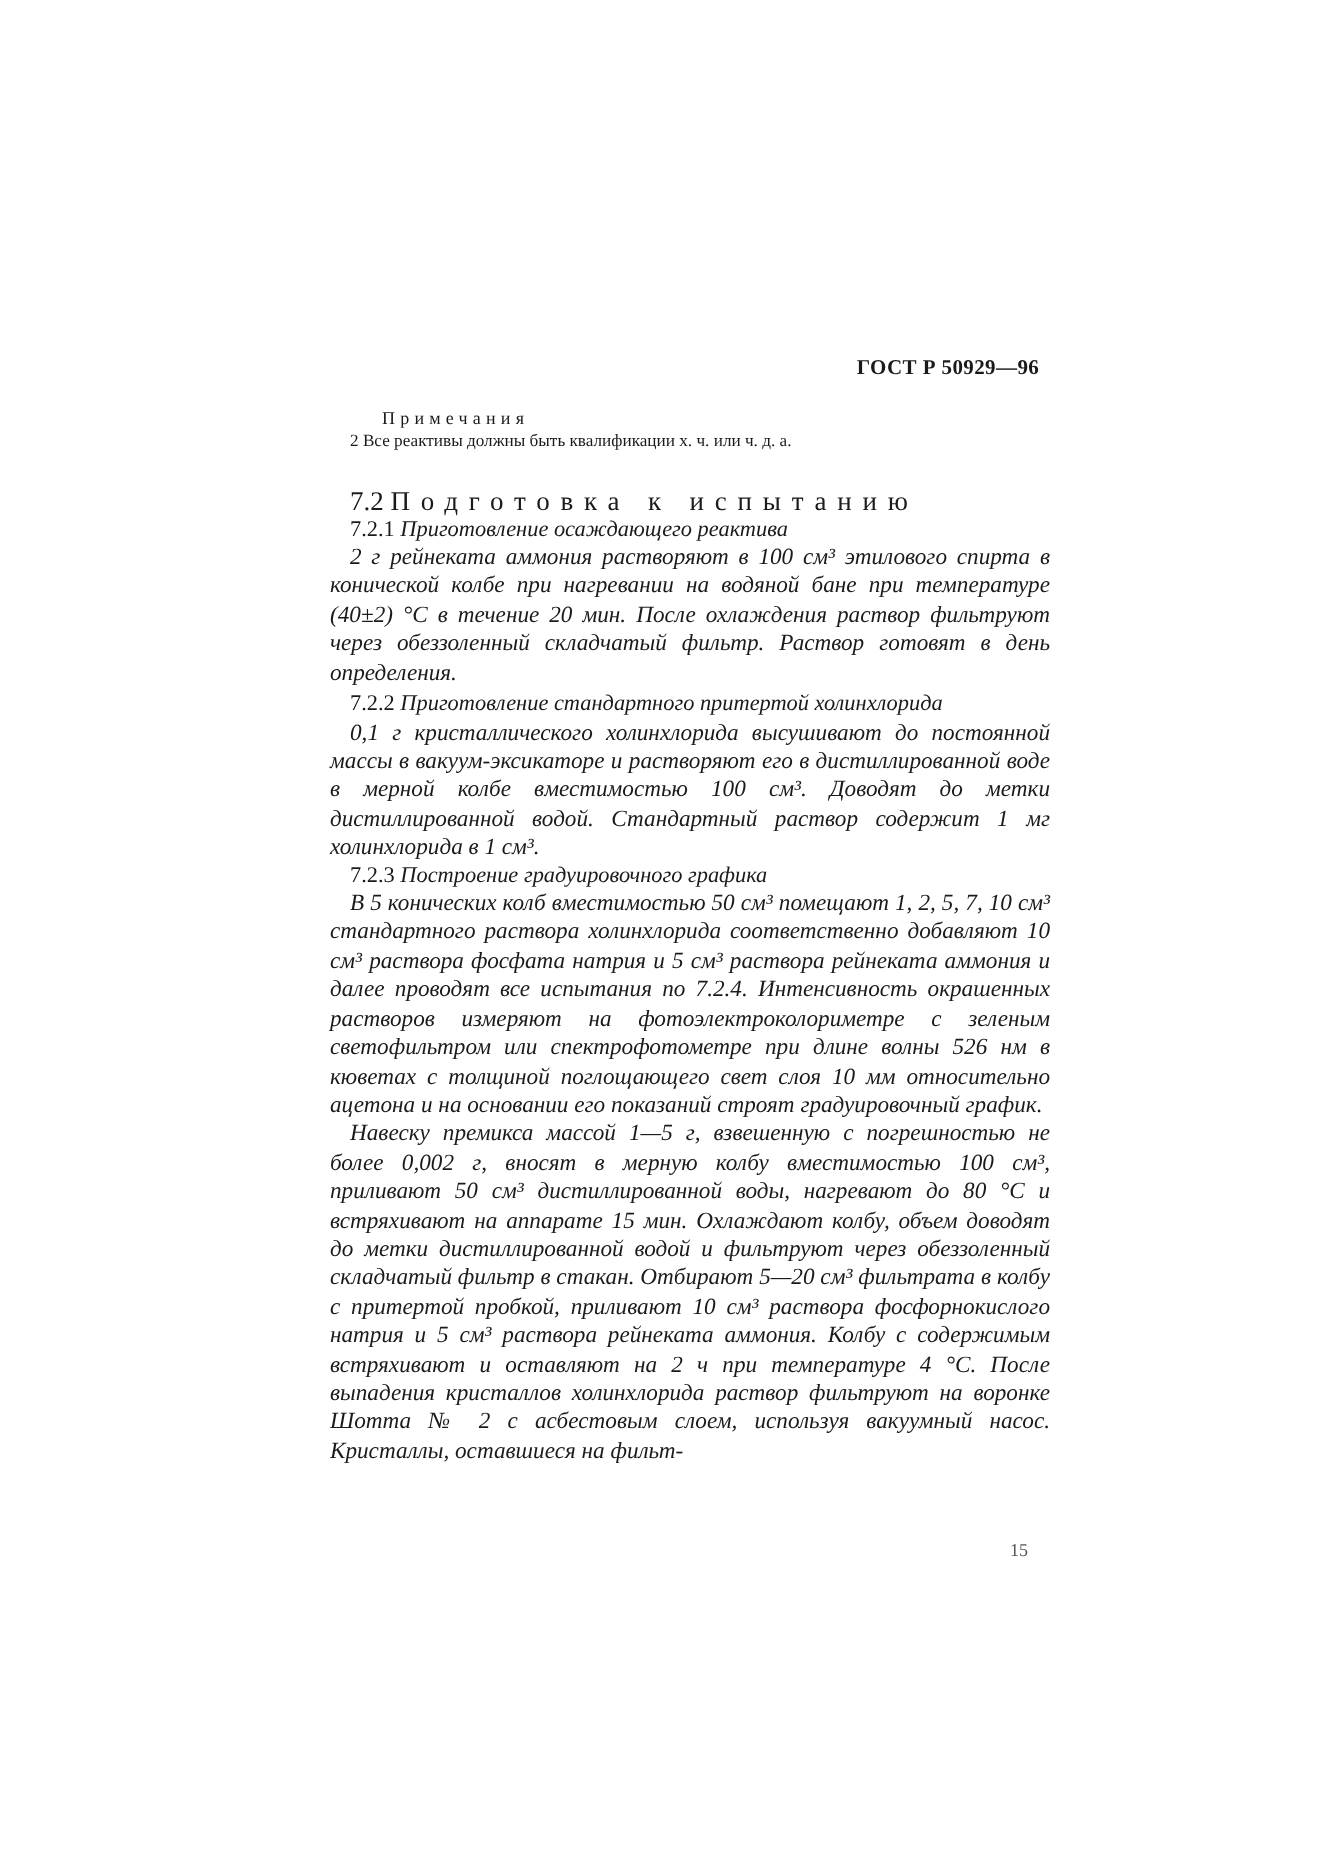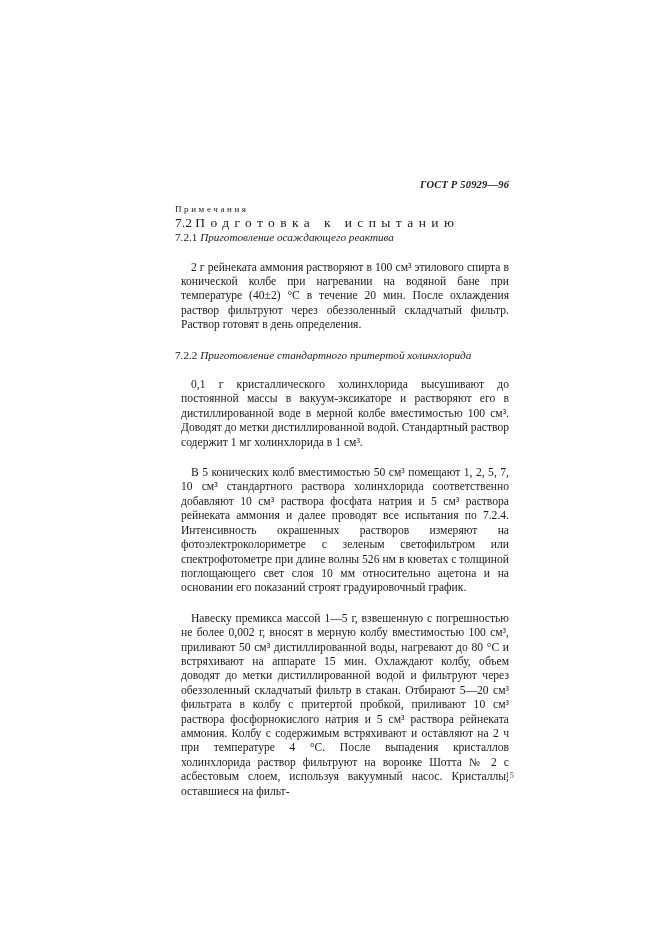--- a/index.html
+++ b/index.html
@@ -1,39 +1,42 @@
 <!DOCTYPE html>
 <html><head>
 <meta charset="utf-8">
 <style>
   html, body { margin: 0; padding: 0; background: #ffffff; }
   body { width: 661px; height: 935px; position: relative; overflow: hidden;
          font-family: "Liberation Serif", "DejaVu Serif", serif; color: #1a1a1a; }
-  .page-header { position: absolute; left: 420px; top: 179px; width: 108px; text-align: left;
-                 font-size: 10.5px; font-weight: bold; letter-spacing: 0.2px; font-style: italic; }
+  .page-header { position: absolute; left: 420px; top: 179px; width: 108px; text-align: center;
+                 font-size: 10.5px; font-weight: bold; letter-spacing: 0.2px; }
   .content { position: absolute; left: 165px; top: 204px; width: 360px; }
-  .note-title { font-size: 9px; letter-spacing: 2.6px; margin-left: 10px; line-height: 11px; }
+  .note-title { font-size: 9px; letter-spacing: 2.6px; margin-left: 26px; line-height: 11px; }
   .note { font-size: 8.6px; line-height: 10.5px; text-align: justify; }
   .note .first { text-indent: 10px; }
-  .section { font-size: 13.5px; line-height: 16px; margin-left: 10px; margin-top: 0; }
+  .section { font-size: 13.5px; line-height: 16px; margin-left: 10px; margin-top: 17px; }
   .section .spaced { letter-spacing: 5.4px; }
   .sub { font-size: 11.2px; line-height: 13.5px; margin-left: 10px; }
   .sub i { }
-  .para { font-size: 11.6px; line-height: 14.4px; text-align: justify; text-indent: 10px; margin: 16px; }
+  .para { font-size: 11.6px; line-height: 14.4px; text-align: justify; text-indent: 10px; margin: 0; font-style: italic; }
   .para.gap { margin-top: 4px; }
   .page-num { position: absolute; left: 505px; top: 770px; font-size: 9px; color: #555; }
 </style>
 </head>
 <body>
 
 <div class="page-header">ГОСТ Р 50929—96</div>
 
 <div class="content">
   <div>
     <div class="note-title">Примечания</div>
+    <div class="note">
+        <div class="first">2 Все реактивы должны быть квалификации х. ч. или ч. д. а.</div>
+      </div>
   </div>
 
   <div class="section">
     <span>7.2</span>
     <span class="spaced">Подготовка к испытанию</span>
   </div>
 
   <div>
     <div class="sub">
       <span>7.2.1</span>
@@ -44,20 +47,24 @@
 
   <div style="margin-top:2px">
     <div class="sub">
       <span>7.2.2</span>
       <i>Приготовление стандартного притертой холинхлорида</i>
     </div>
     <p class="para">0,1 г кристаллического холинхлорида высушивают до постоянной массы в вакуум-эксикаторе и растворяют его в дистиллированной воде в мерной колбе вместимостью 100 см³. Доводят до метки дистиллированной водой. Стандартный раствор содержит 1 мг холинхлорида в 1 см³.</p>
   </div>
 
   <div>
+    <div class="sub">
+      <span>7.2.3</span>
+      <i>Построение градуировочного графика</i>
+    </div>
     <p class="para">В 5 конических колб вместимостью 50 см³ помещают 1, 2, 5, 7, 10 см³ стандартного раствора холинхлорида соответственно добавляют 10 см³ раствора фосфата натрия и 5 см³ раствора рейнеката аммония и далее проводят все испытания по 7.2.4. Интенсивность окрашенных растворов измеряют на фотоэлектроколориметре с зеленым светофильтром или спектрофотометре при длине волны 526 нм в кюветах с толщиной поглощающего свет слоя 10 мм относительно ацетона и на основании его показаний строят градуировочный график.</p>
   </div>
 
   <div>
     <p class="para">Навеску премикса массой 1—5 г, взвешенную с погрешностью не более 0,002 г, вносят в мерную колбу вместимостью 100 см³, приливают 50 см³ дистиллированной воды, нагревают до 80 °С и встряхивают на аппарате 15 мин. Охлаждают колбу, объем доводят до метки дистиллированной водой и фильтруют через обеззоленный складчатый фильтр в стакан. Отбирают 5—20 см³ фильтрата в колбу с притертой пробкой, приливают 10 см³ раствора фосфорнокислого натрия и 5 см³ раствора рейнеката аммония. Колбу с содержимым встряхивают и оставляют на 2 ч при температуре 4 °С. После выпадения кристаллов холинхлорида раствор фильтруют на воронке Шотта № 2 с асбестовым слоем, используя вакуумный насос. Кристаллы, оставшиеся на фильт-</p>
   </div>
 </div>
 
 <div class="page-num">15</div>
 

